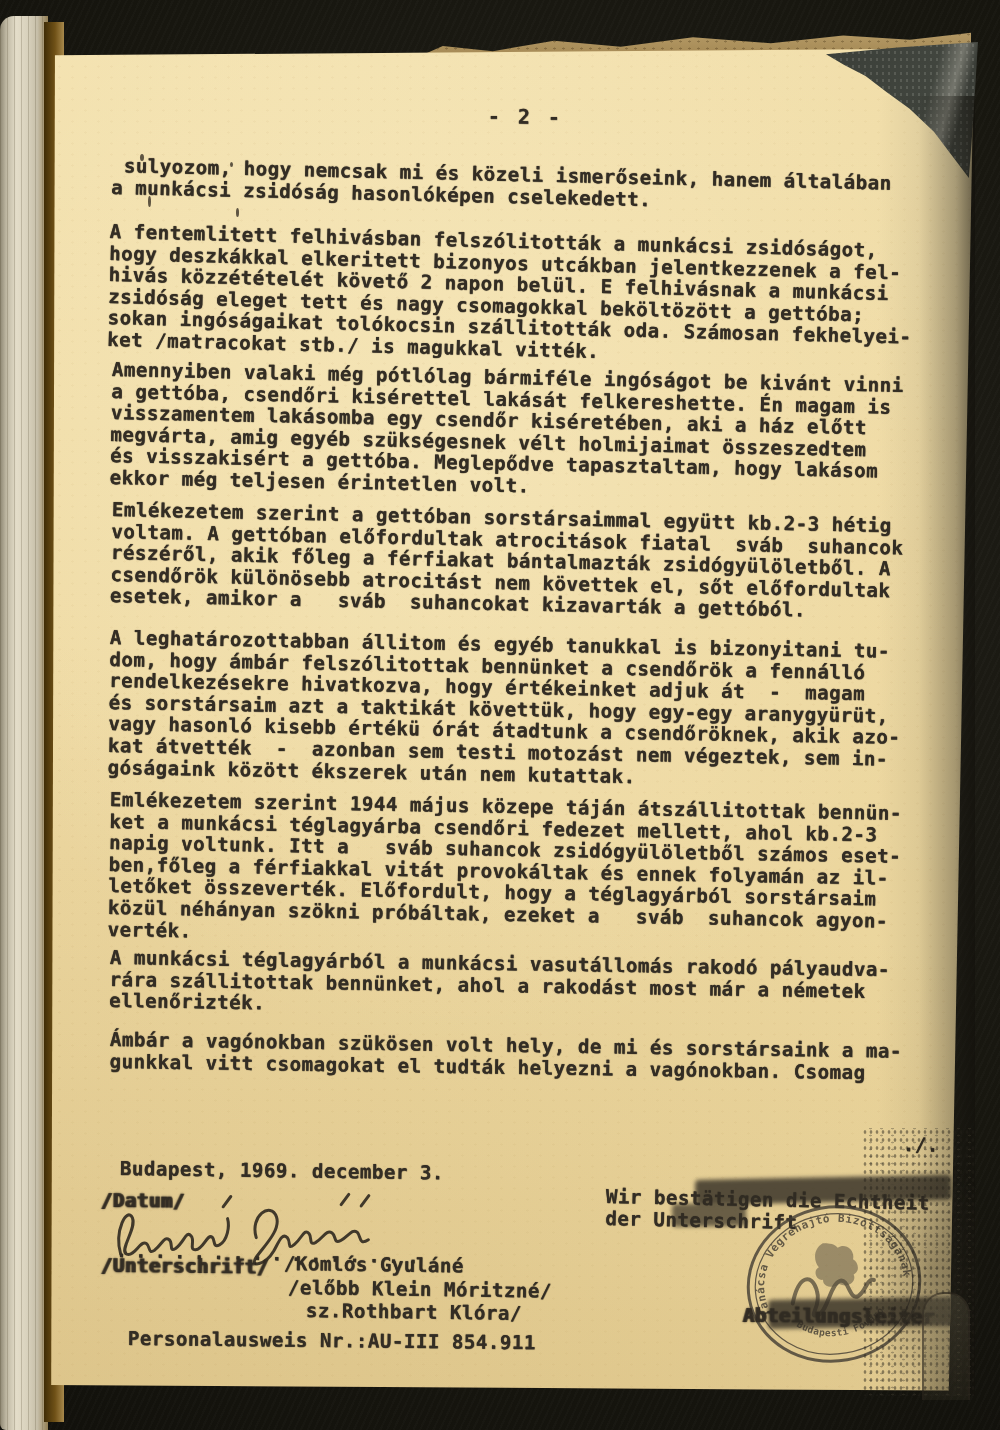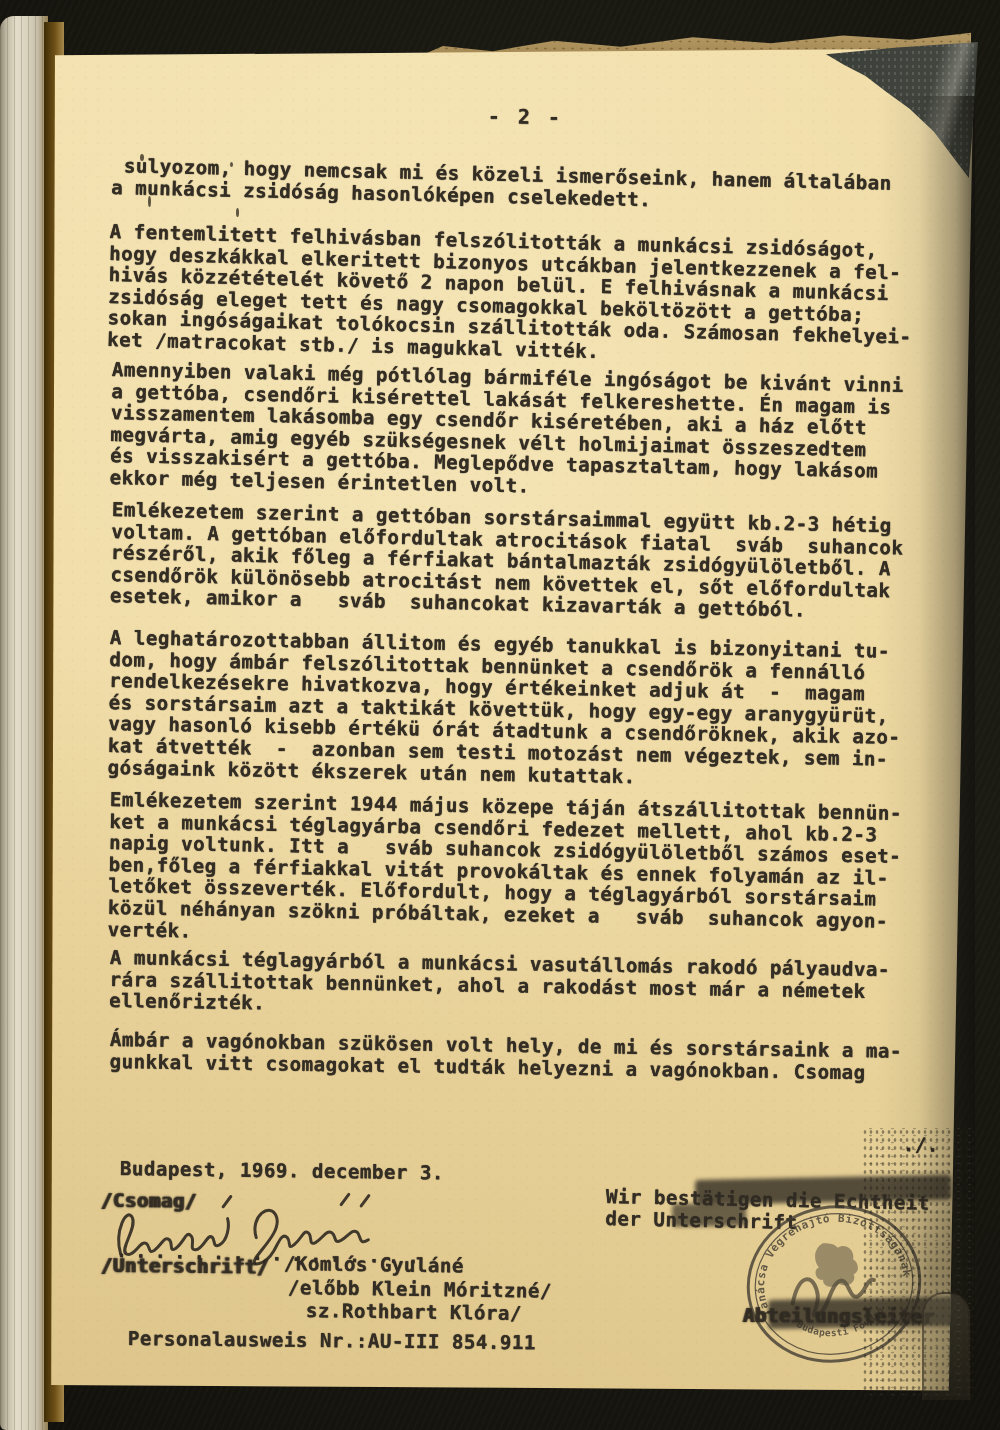--- a/index.html
+++ b/index.html
@@ -134,21 +134,21 @@
 verték.</div>
   <div class="typed para" style="left:70px;top:919px;transform:rotate(0.9deg);">A munkácsi téglagyárból a munkácsi vasutállomás rakodó pályaudva-
 rára szállitottak bennünket, ahol a rakodást most már a németek
 ellenőrizték.</div>
   <div class="typed para" style="left:70px;top:1001px;transform:rotate(0.85deg);">Ámbár a vagónokban szükösen volt hely, de mi és sorstársaink a ma-
 gunkkal vitt csomagokat el tudták helyezni a vagónokban. Csomag</div>
 
   <div class="typed" style="left:863px;top:1106px;transform:rotate(1deg);">./.</div>
 
   <div class="typed" style="left:80px;top:1130px;transform:rotate(0.8deg);">Budapest, 1969. december 3.</div>
-  <div class="typed smudged" style="left:61px;top:1162px;transform:rotate(0.5deg);">/Csomag/</div>
+  <div class="typed smudged" style="left:61px;top:1162px;transform:rotate(0.5deg);">/Datum/</div>
 
   <svg class="stamp" style="left:66px;top:1164px;transform:rotate(-2deg);" width="280" height="78" viewBox="0 0 280 78">
     <g fill="none" stroke="#2b251d" stroke-width="3" stroke-linecap="round" opacity=".88">
       <path d="M14,58 C8,34 22,10 27,22 C31,33 12,54 20,58 C28,61 34,44 40,48 C44,51 41,59 48,55 C56,49 58,41 63,45 C67,49 62,58 69,54 C78,48 80,36 85,42 C89,47 82,56 89,56 C97,56 101,40 106,44 C109,47 106,55 113,52 C121,48 124,34 122,26"></path>
       <path d="M118,14 L126,4"></path>
       <path d="M150,46 C144,24 166,10 171,26 C175,40 156,56 149,66 C142,76 158,74 167,60 C173,50 176,42 181,47 C185,52 180,60 188,54 C196,48 198,38 203,44 C206,48 202,56 209,53 C217,49 220,40 226,44 C230,47 227,55 234,52 C242,48 246,40 251,44 C255,48 252,58 262,52"></path>
       <path d="M236,16 L244,6"></path>
       <path d="M256,18 L264,8"></path>
     </g>
   </svg>

